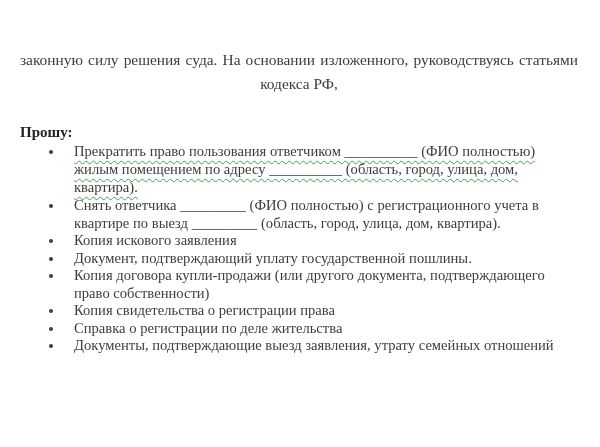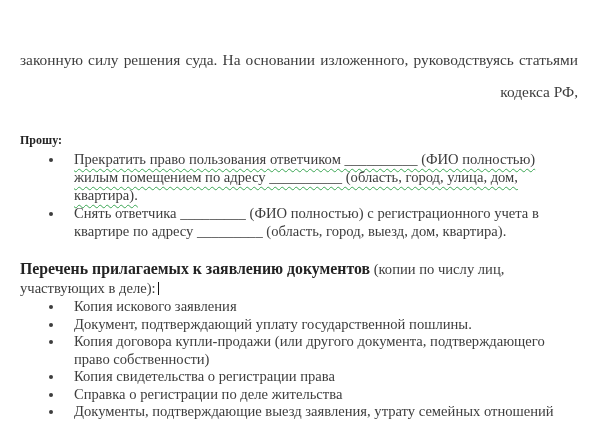--- a/index.html
+++ b/index.html
@@ -13,23 +13,23 @@
   html,body{background:var(--background-color);}
   body{
     width:600px;height:447px;overflow:hidden;
     font-family:"Liberation Serif","DejaVu Serif",serif;
     color:var(--text-color);
   }
   .doc{width:600px;height:447px;padding:48px 22px 0 20px;background:var(--background-color);}
   
   .para{font-size:15.4px;line-height:24px;}
   .jline{text-align:justify;text-align-last:justify;white-space:normal;}
-  .lline{text-align:right;margin-top:8px;}
+  .lline{text-align:center;}
   
-  .h1{margin-top:26px;font-weight:bold;font-size:12px;line-height:20px;color:var(--heading-color);}
+  .h1{margin-top:26px;font-weight:bold;font-size:15px;line-height:20px;color:var(--heading-color);}
   
   ul.list{list-style:disc;margin:0;padding-left:44px;font-size:14.6px;line-height:18px;}
   ul.list li{padding-left:10px;}
   ul.list.tight{line-height:17.5px;}
   .grammar{
     text-decoration-line:underline;
     text-decoration-style:wavy;
     text-decoration-color:var(--squiggle-color);
     text-decoration-thickness:1px;
     text-underline-offset:4px;
@@ -54,27 +54,24 @@
     <div class="lline">кодекса РФ,</div>
   </div>
 
   <div class="h1">Прошу:</div>
 
   <ul class="list">
     <li>
       <span class="grammar">Прекратить право пользования ответчиком __________ (ФИО полностью) жилым помещением по адресу __________ (область, город, улица, дом, квартира).</span>
     </li>
     <li>
-      <span>Снять ответчика _________ (ФИО полностью) с регистрационного учета в квартире по адресу _________ (область, город, выезд, дом, квартира).</span>
+      <span>Снять ответчика _________ (ФИО полностью) с регистрационного учета в квартире по выезд _________ (область, город, улица, дом, квартира).</span>
     </li>
   </ul>
 
-  <div class="h2">
-    <span class="bold">Перечень прилагаемых к заявлению документов</span><span> (копии по числу лиц, участвующих в деле):</span><span class="caret"></span>
-  </div>
 
   <ul class="list tight">
     <li><span>Копия искового заявления</span></li>
     <li><span>Документ, подтверждающий уплату государственной пошлины.</span></li>
     <li><span>Копия договора купли-продажи (или другого документа, подтверждающего право собственности)</span></li>
     <li><span>Копия свидетельства о регистрации права</span></li>
     <li><span>Справка о регистрации по деле жительства</span></li>
     <li><span>Документы, подтверждающие выезд заявления, утрату семейных отношений</span></li>
   </ul>
 

